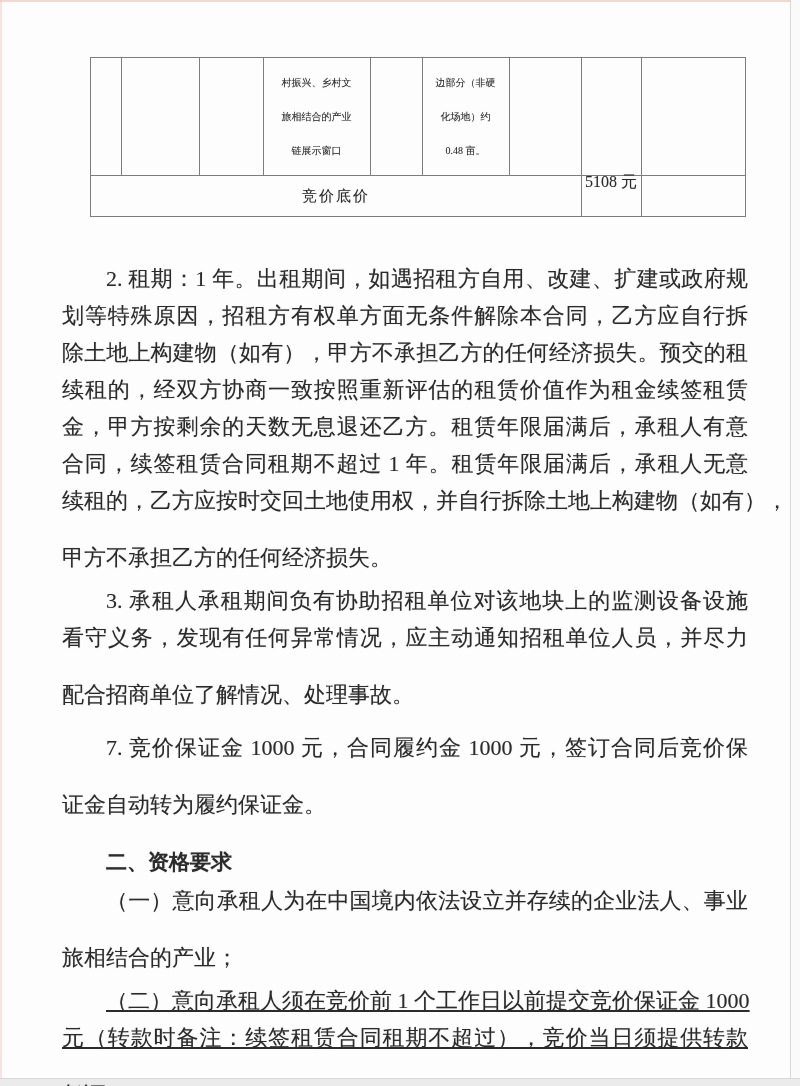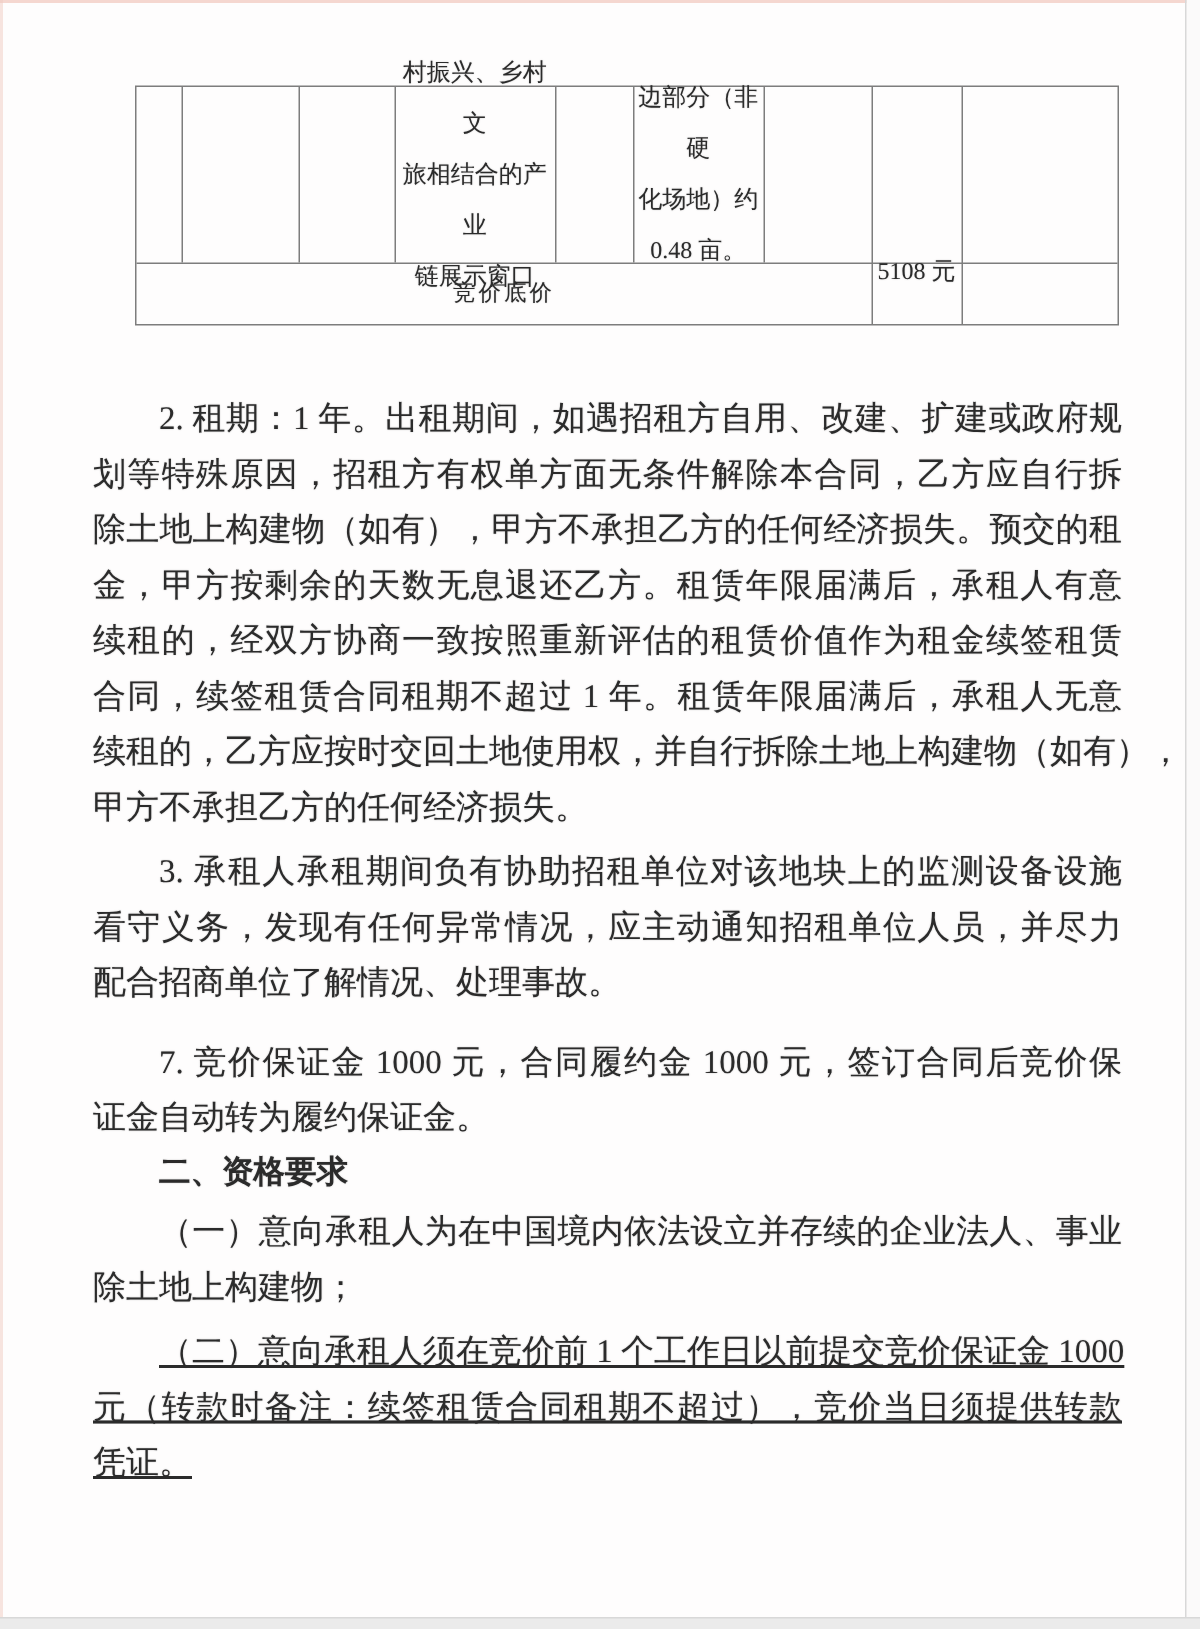--- a/index.html
+++ b/index.html
@@ -23,37 +23,37 @@
   
   .bid-table{
     position:absolute;left:90px;top:57px;width:654px;height:158px;
     border:1px solid #7d7d7d;
   }
   .vl{position:absolute;top:0;width:1px;background:#7d7d7d;}
   .vl.short{height:117px;}
   .vl.full{height:158px;}
   .hl{position:absolute;left:0;top:117px;width:654px;height:1px;background:#7d7d7d;}
   .tcell{position:absolute;display:flex;flex-direction:column;align-items:center;justify-content:center;
-         font-size:16px;line-height:34px;text-align:center;
+         font-size:10px;line-height:34px;text-align:center;
          text-shadow:0 0 1px rgba(70,70,70,.35);}
   .cell-industry{left:172px;top:0;width:107px;height:117px;}
   .cell-area{left:331px;top:0;width:87px;height:117px;}
   .cell-floor-label{left:0;top:117px;width:490px;height:41px;font-size:15px;letter-spacing:2px;}
   .cell-floor-value{left:490px;top:103px;width:60px;height:41px;font-size:16px;}
 
   
   .body-text{
     position:absolute;left:62px;top:260px;width:686px;
     font-size:22px;line-height:37px;
     text-shadow:0 0 1px rgba(60,60,60,.4);
   }
   .block{margin:0;}
   .line{text-align:justify;text-align-last:justify;white-space:nowrap;}
   .line.first{text-indent:44px;}
-  .line.last{text-align-last:left;}
+  .line.last{text-align-last:left;margin-top:20px;}
   .heading .line{font-weight:bold;text-align-last:left;white-space:nowrap;
                  font-family:"Liberation Sans","DejaVu Sans",sans-serif;font-size:21px;}
   [data-name="paragraph-custody-duty"]{margin-top:6px;}
   [data-name="paragraph-deposit"]{margin-top:16px;}
   [data-name="heading-qualification"]{margin-top:0px;}
   [data-name="paragraph-qualification-1"]{margin-top:2px;}
   [data-name="paragraph-qualification-2"]{margin-top:6px;text-decoration:underline;}
 </style>
 </head>
 <body>
@@ -96,41 +96,41 @@
     <div class="tcell cell-floor-value" data-name="floor-price-value-cell">
       <div data-name="floor-price-value">5108 元</div>
     </div>
   </div>
 
   <div class="body-text" data-name="body-text">
       <div class="block para" data-name="paragraph-lease-term">
         <div class="line first" data-name="text-line">2. 租期：1 年。出租期间，如遇招租方自用、改建、扩建或政府规</div>
         <div class="line" data-name="text-line">划等特殊原因，招租方有权单方面无条件解除本合同，乙方应自行拆</div>
         <div class="line" data-name="text-line">除土地上构建物（如有），甲方不承担乙方的任何经济损失。预交的租</div>
+        <div class="line" data-name="text-line">续租的，经双方协商一致按照重新评估的租赁价值作为租金续签租赁</div>
         <div class="line" data-name="text-line">金，甲方按剩余的天数无息退还乙方。租赁年限届满后，承租人有意</div>
-        <div class="line" data-name="text-line">续租的，经双方协商一致按照重新评估的租赁价值作为租金续签租赁</div>
         <div class="line" data-name="text-line">合同，续签租赁合同租期不超过 1 年。租赁年限届满后，承租人无意</div>
         <div class="line" data-name="text-line">续租的，乙方应按时交回土地使用权，并自行拆除土地上构建物（如有），</div>
         <div class="line last" data-name="text-line">甲方不承担乙方的任何经济损失。</div>
       </div>
       <div class="block para" data-name="paragraph-custody-duty">
         <div class="line first" data-name="text-line">3. 承租人承租期间负有协助招租单位对该地块上的监测设备设施</div>
         <div class="line" data-name="text-line">看守义务，发现有任何异常情况，应主动通知招租单位人员，并尽力</div>
         <div class="line last" data-name="text-line">配合招商单位了解情况、处理事故。</div>
       </div>
       <div class="block para" data-name="paragraph-deposit">
         <div class="line first" data-name="text-line">7. 竞价保证金 1000 元，合同履约金 1000 元，签订合同后竞价保</div>
         <div class="line last" data-name="text-line">证金自动转为履约保证金。</div>
       </div>
       <div class="block heading" data-name="heading-qualification">
         <div class="line first last" data-name="text-line">二、资格要求</div>
       </div>
       <div class="block para" data-name="paragraph-qualification-1">
         <div class="line first" data-name="text-line">（一）意向承租人为在中国境内依法设立并存续的企业法人、事业</div>
-        <div class="line last" data-name="text-line">除土地上构建物；</div>
+        <div class="line last" data-name="text-line">旅相结合的产业；</div>
       </div>
       <div class="block para" data-name="paragraph-qualification-2">
         <div class="line first" data-name="text-line">（二）意向承租人须在竞价前 1 个工作日以前提交竞价保证金 1000</div>
         <div class="line" data-name="text-line">元（转款时备注：续签租赁合同租期不超过），竞价当日须提供转款</div>
         <div class="line last" data-name="text-line">凭证。</div>
       </div>
     </div>
 
 </div>
 

